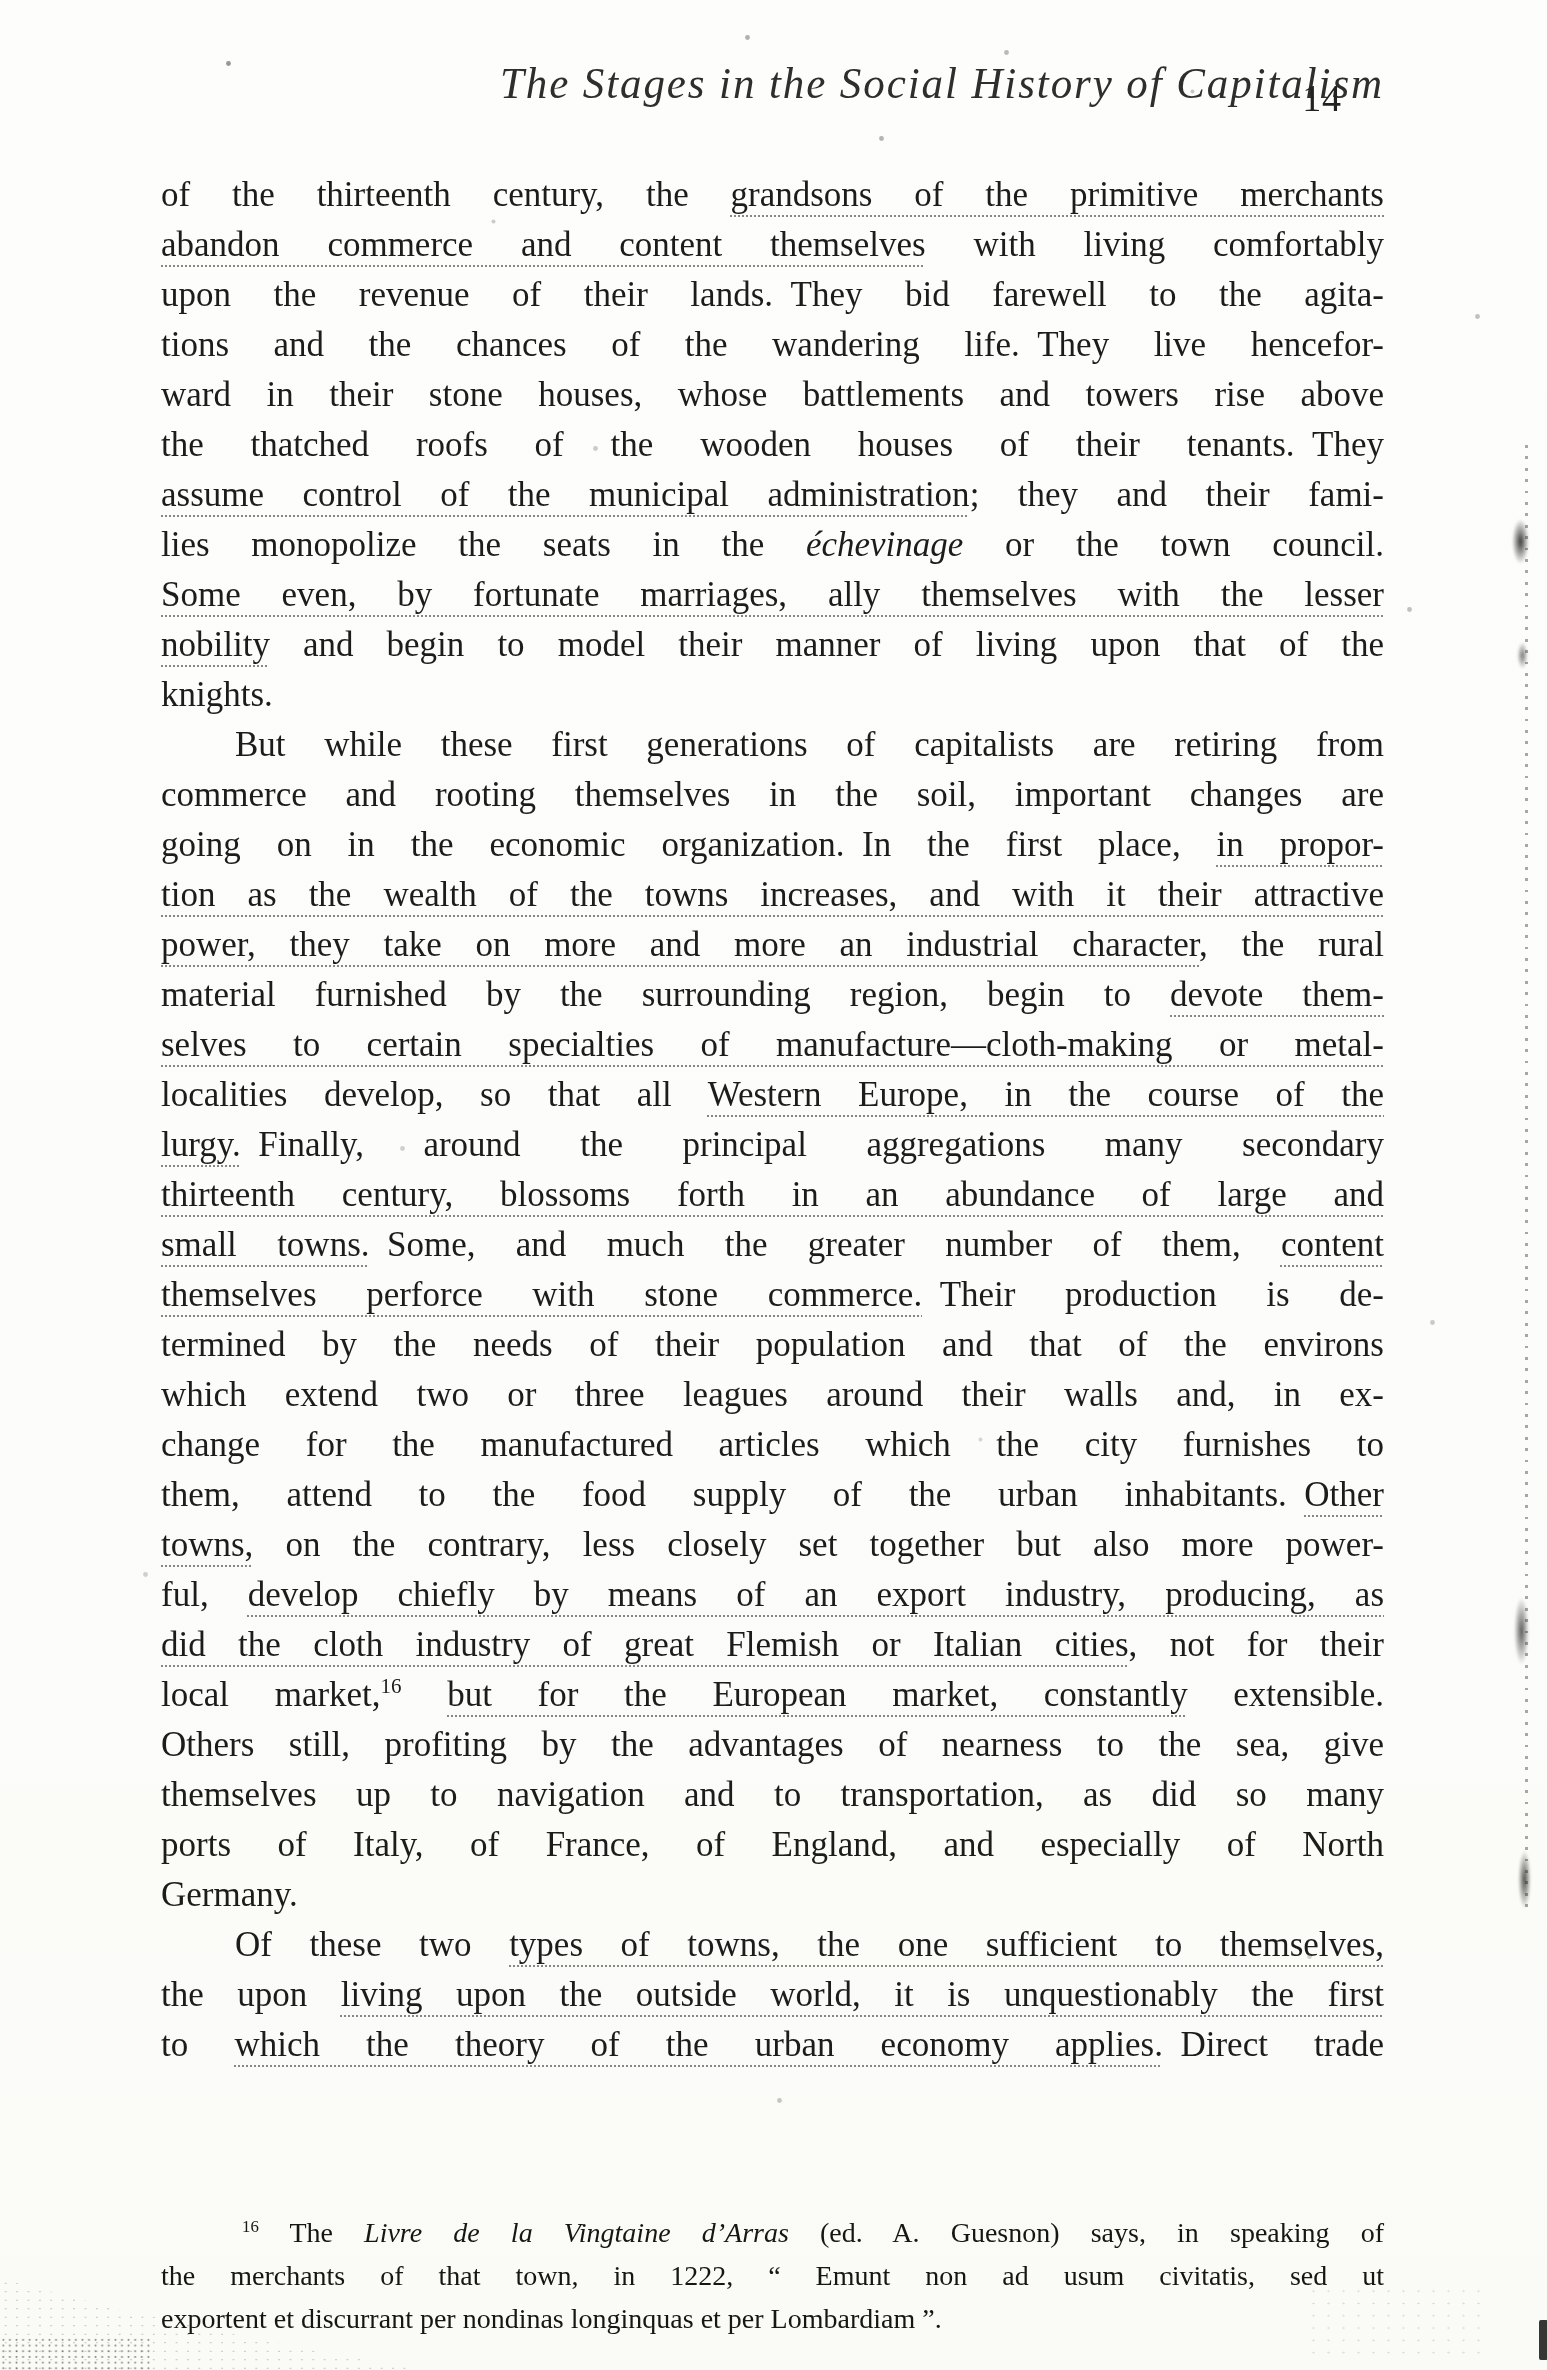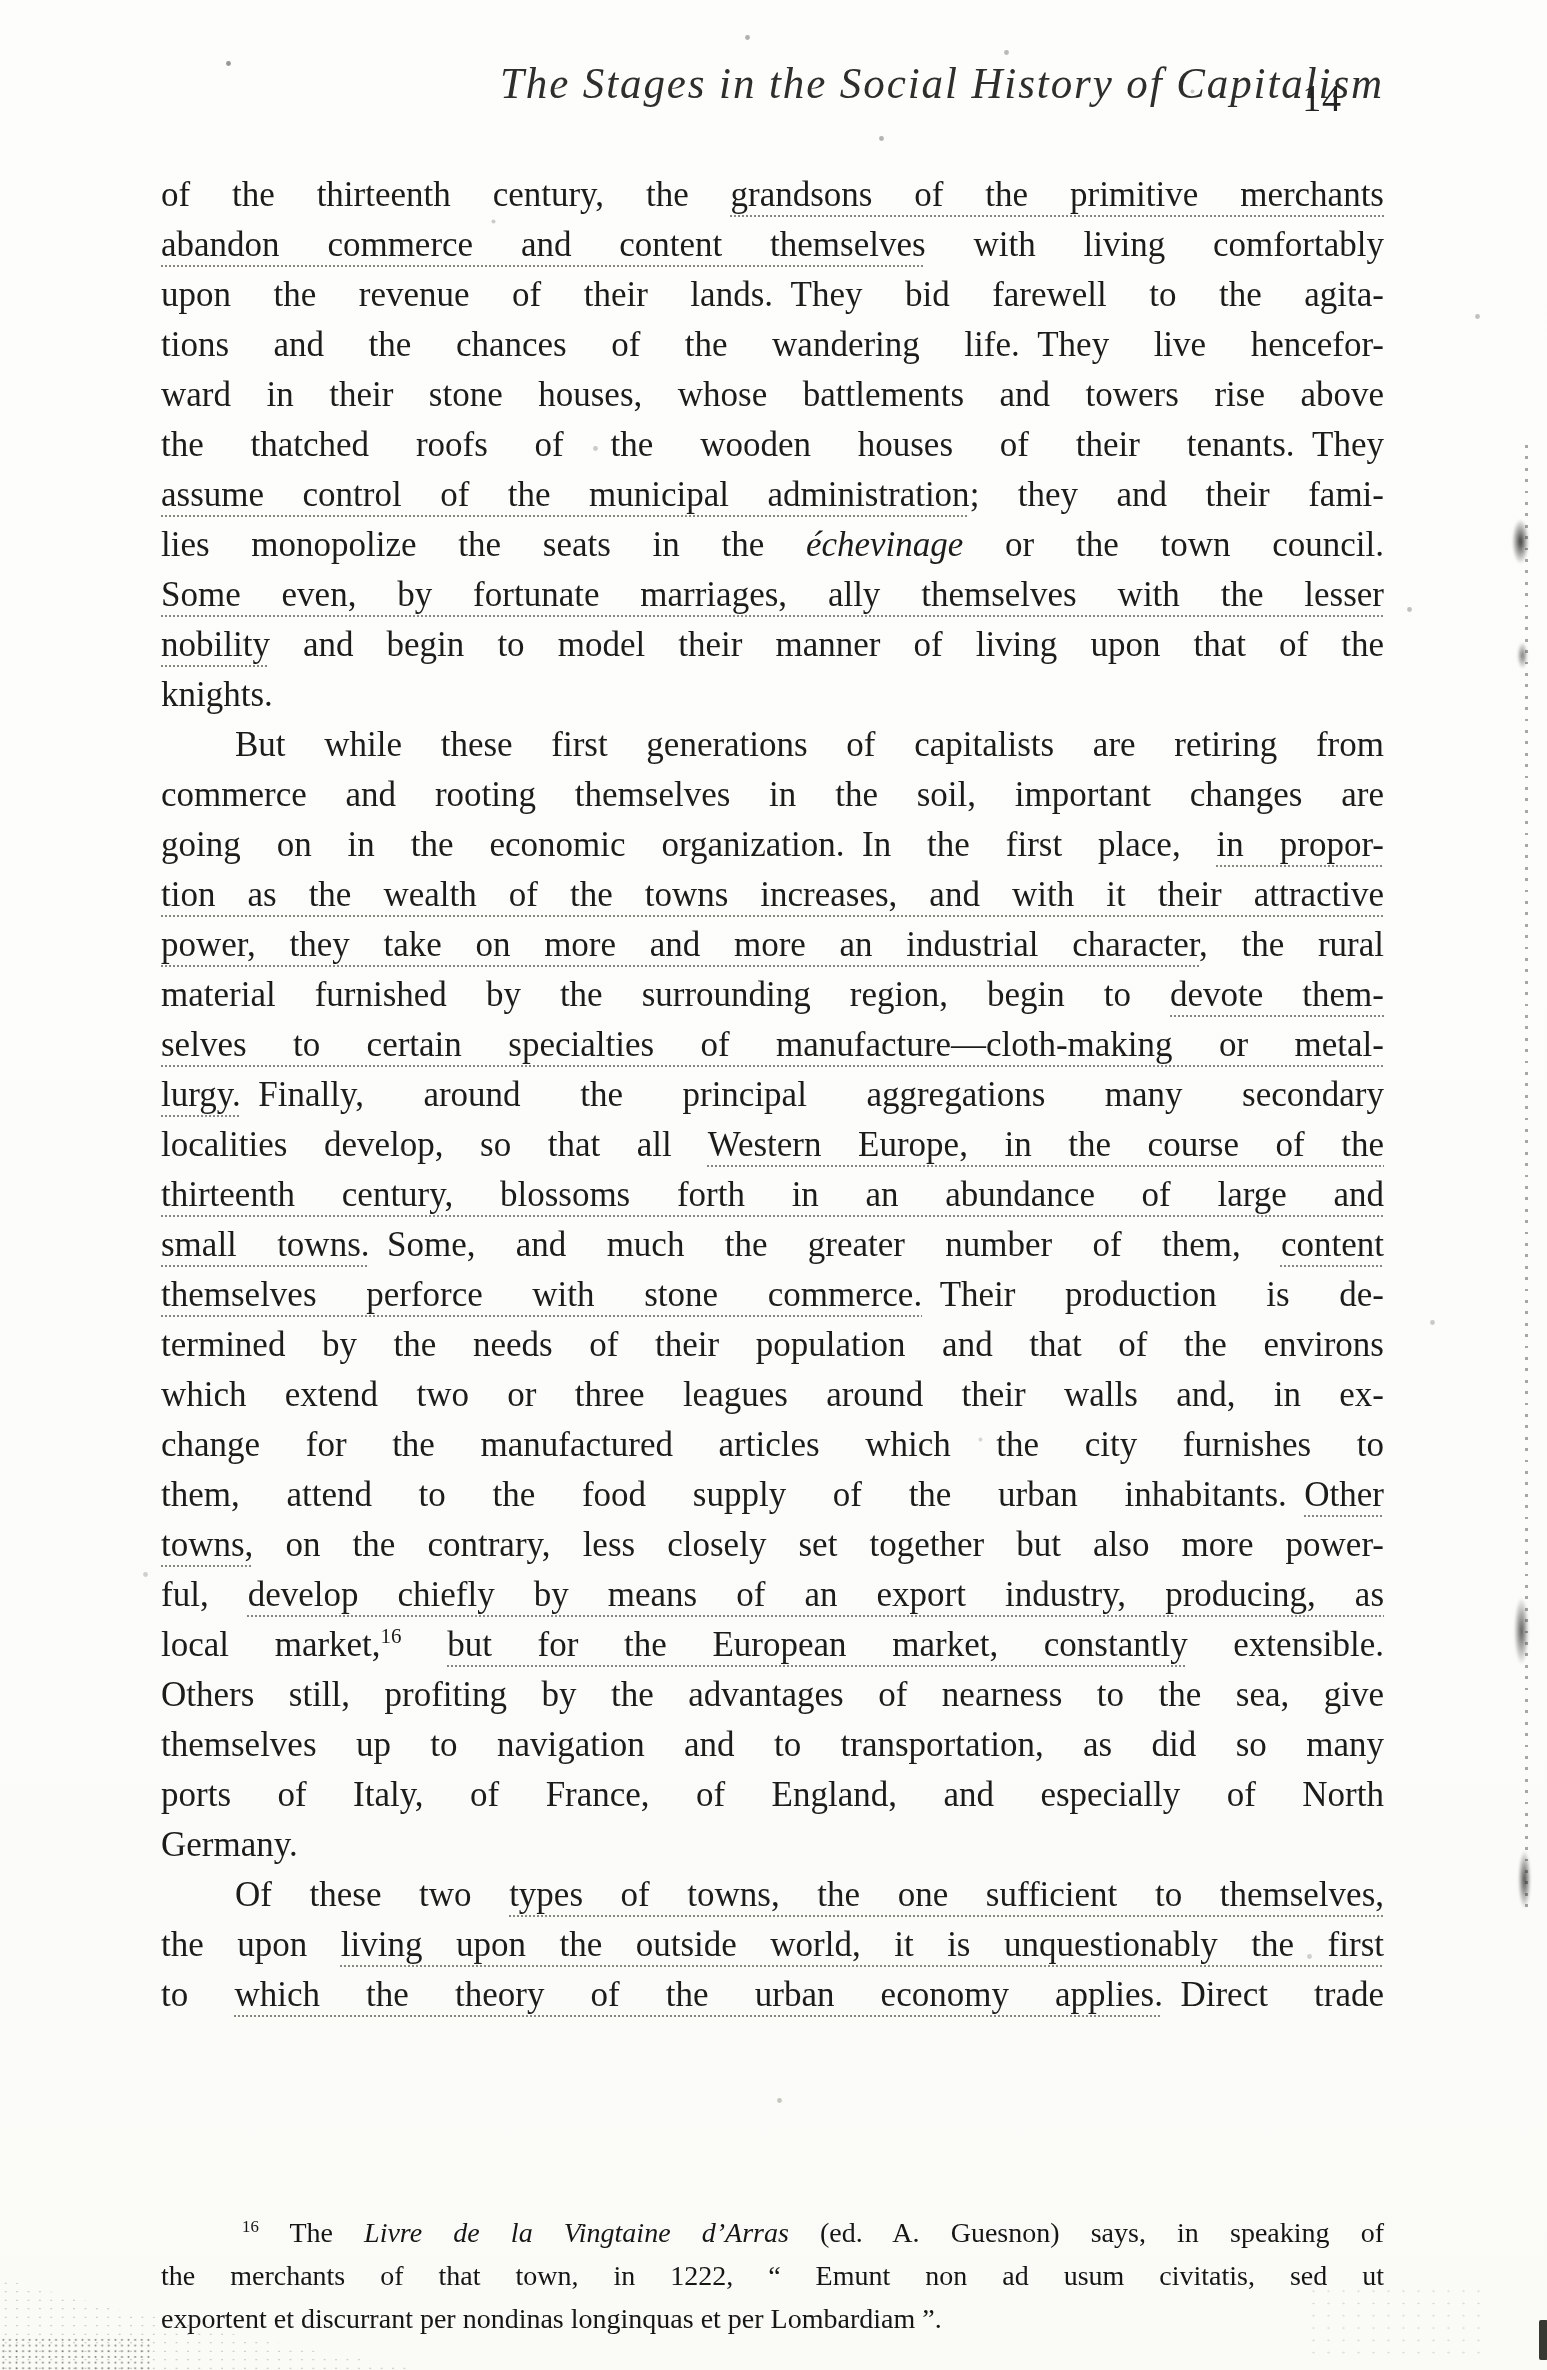--- a/index.html
+++ b/index.html
@@ -169,31 +169,32 @@
       <div class="tline"><span class="s-u">Some even, by fortunate marriages, ally themselves with the lesser</span></div>
       <div class="tline"><span class="s-u">nobility</span><span> and begin to model their manner of living upon that of the</span></div>
       <div class="tline endline"><span>knights.</span></div>
       <div class="tline indent"><span>But while these first generations of capitalists are retiring from</span></div>
       <div class="tline"><span>commerce and rooting themselves in the soil, important changes are</span></div>
       <div class="tline"><span>going on in the economic organization. In the first place, </span><span class="s-u">in propor-</span></div>
       <div class="tline"><span class="s-u">tion as the wealth of the towns increases, and with it their attractive</span></div>
       <div class="tline"><span class="s-u">power, they take on more and more an industrial character</span><span>, the rural</span></div>
       <div class="tline"><span>material furnished by the surrounding region, begin to </span><span class="s-u">devote them-</span></div>
       <div class="tline"><span class="s-u">selves to certain specialties of manufacture—cloth-making or metal-</span></div>
+      <div class="tline"><span>localities develop, so that all </span><span class="s-u">Western Europe, in the course of the</span></div>
       <div class="tline"><span class="s-u">lurgy.</span><span> Finally, around the principal aggregations many secondary</span></div>
-      <div class="tline"><span>localities develop, so that all </span><span class="s-u">Western Europe, in the course of the</span></div>
       <div class="tline"><span class="s-u">thirteenth century, blossoms forth in an abundance of large and</span></div>
       <div class="tline"><span class="s-u">small towns.</span><span> Some, and much the greater number of them, </span><span class="s-u">content</span></div>
       <div class="tline"><span class="s-u">themselves perforce with stone commerce.</span><span> Their production is de-</span></div>
       <div class="tline"><span>termined by the needs of their population and that of the environs</span></div>
       <div class="tline"><span>which extend two or three leagues around their walls and, in ex-</span></div>
       <div class="tline"><span>change for the manufactured articles which the city furnishes to</span></div>
       <div class="tline"><span>them, attend to the food supply of the urban inhabitants. </span><span class="s-u">Other</span></div>
       <div class="tline"><span class="s-u">towns,</span><span> on the contrary, less closely set together but also more power-</span></div>
       <div class="tline"><span>ful, </span><span class="s-u">develop chiefly by means of an export industry, producing, as</span></div>
+      <div class="tline"><span class="s-u">did the cloth industry of great Flemish or Italian cities</span><span>, not for their</span></div>
       <div class="tline"><span>local market,</span><span class="s-sup">16</span><span> </span><span class="s-u">but for the European market, constantly</span><span> extensible.</span></div>
       <div class="tline"><span>Others still, profiting by the advantages of nearness to the sea, give</span></div>
       <div class="tline"><span>themselves up to navigation and to transportation, as did so many</span></div>
       <div class="tline"><span>ports of Italy, of France, of England, and especially of North</span></div>
       <div class="tline endline"><span>Germany.</span></div>
       <div class="tline indent"><span>Of these two </span><span class="s-u">types of towns, the one sufficient to themselves,</span></div>
       <div class="tline"><span>the upon </span><span class="s-u">living upon the outside world, it is unquestionably the first</span></div>
       <div class="tline"><span>to </span><span class="s-u">which the theory of the urban economy applies.</span><span> Direct trade</span></div>
     </div>
 

